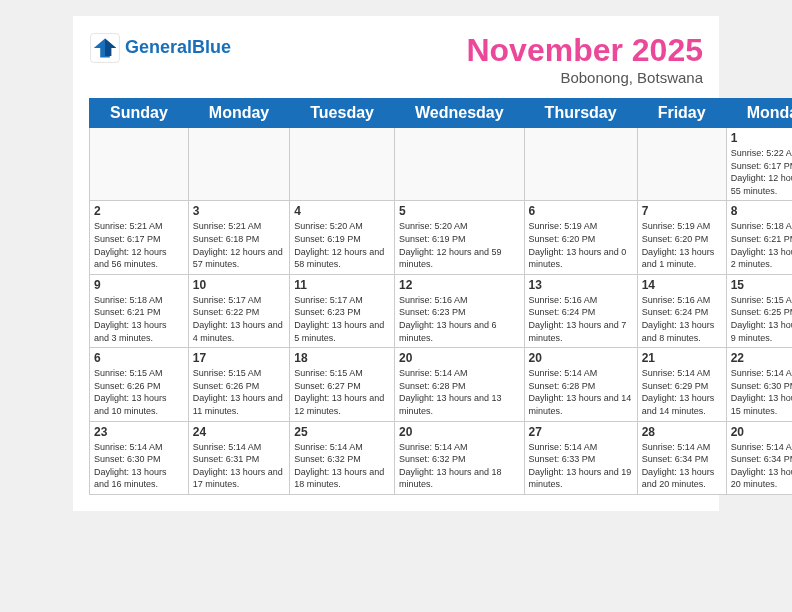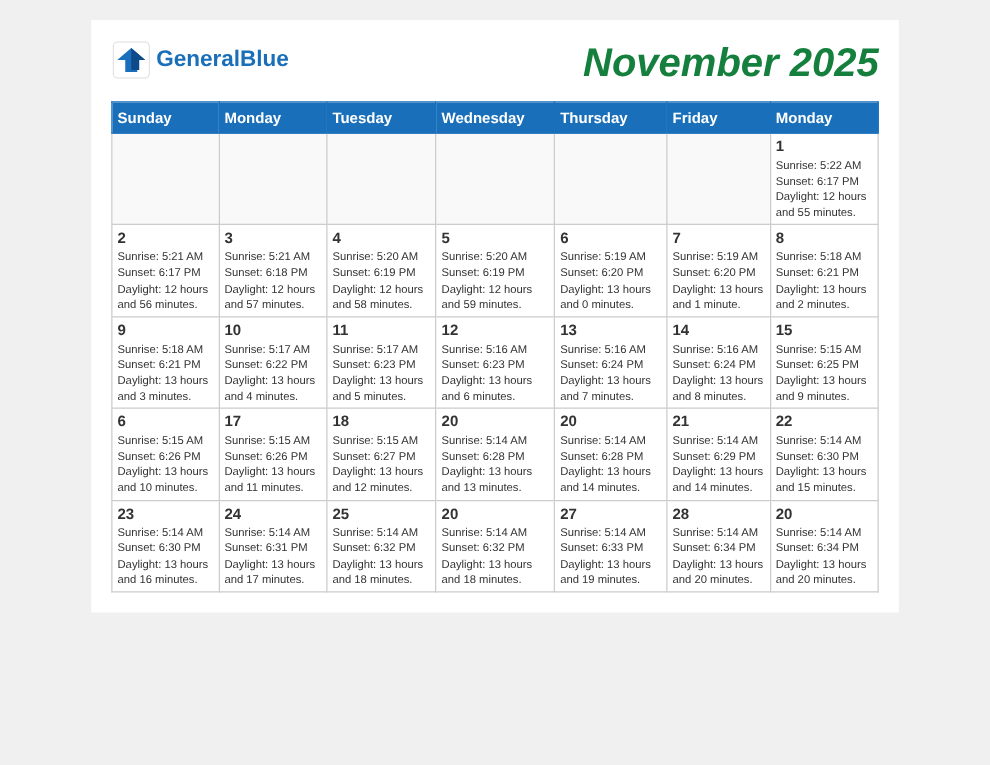--- a/index.html
+++ b/index.html
@@ -39,38 +39,37 @@
     .logo-icon {
       width: 32px;
       height: 32px;
     }
     .title-block {
       text-align: right;
     }
     .month-title {
       font-size: 32px;
       font-weight: bold;
-      color: #15803d;
-      font-style: italic;
+      color: #ec4899;
     }
     .location {
       font-size: 15px;
       color: #555;
     }
     .calendar {
       width: 100%;
       border-collapse: collapse;
       border: 1px solid #ccc;
     }
     .calendar th {
       background: #1a6fba;
       color: #fff;
-      font-size: 12px;
+      font-size: 16px;
       font-weight: bold;
-      padding: 5px 4px;
+      padding: 5px 20px;
       text-align: left;
       border: 1px solid #1a6fba;
     }
     .calendar td {
       vertical-align: top;
       border: 1px solid #ccc;
       padding: 3px 4px;
       width: 108px;
       min-height: 70px;
       font-size: 9.5px;
@@ -103,20 +102,21 @@
         <rect x="2" y="2" width="36" height="36" rx="4" fill="#fff" stroke="#ddd" stroke-width="1"></rect>
         <polygon points="20,8 34,20 26,20 26,32 14,32 14,20 6,20" fill="#1a6fba"></polygon>
         <polygon points="20,8 34,20 28,20 28,30 20,30" fill="#0d4a8a"></polygon>
       </svg>
       <div class="logo-text">
         <div><span>General</span><span style="color:#1a6fba">Blue</span></div>
       </div>
     </div>
     <div class="title-block">
       <div class="month-title">November 2025</div>
+      <div class="location">Bobonong, Botswana</div>
     </div>
   </div>
 
   <table class="calendar">
     <thead>
       <tr>
       <th>Sunday</th>
           <th>Monday</th>
           <th>Tuesday</th>
           <th>Wednesday</th>

